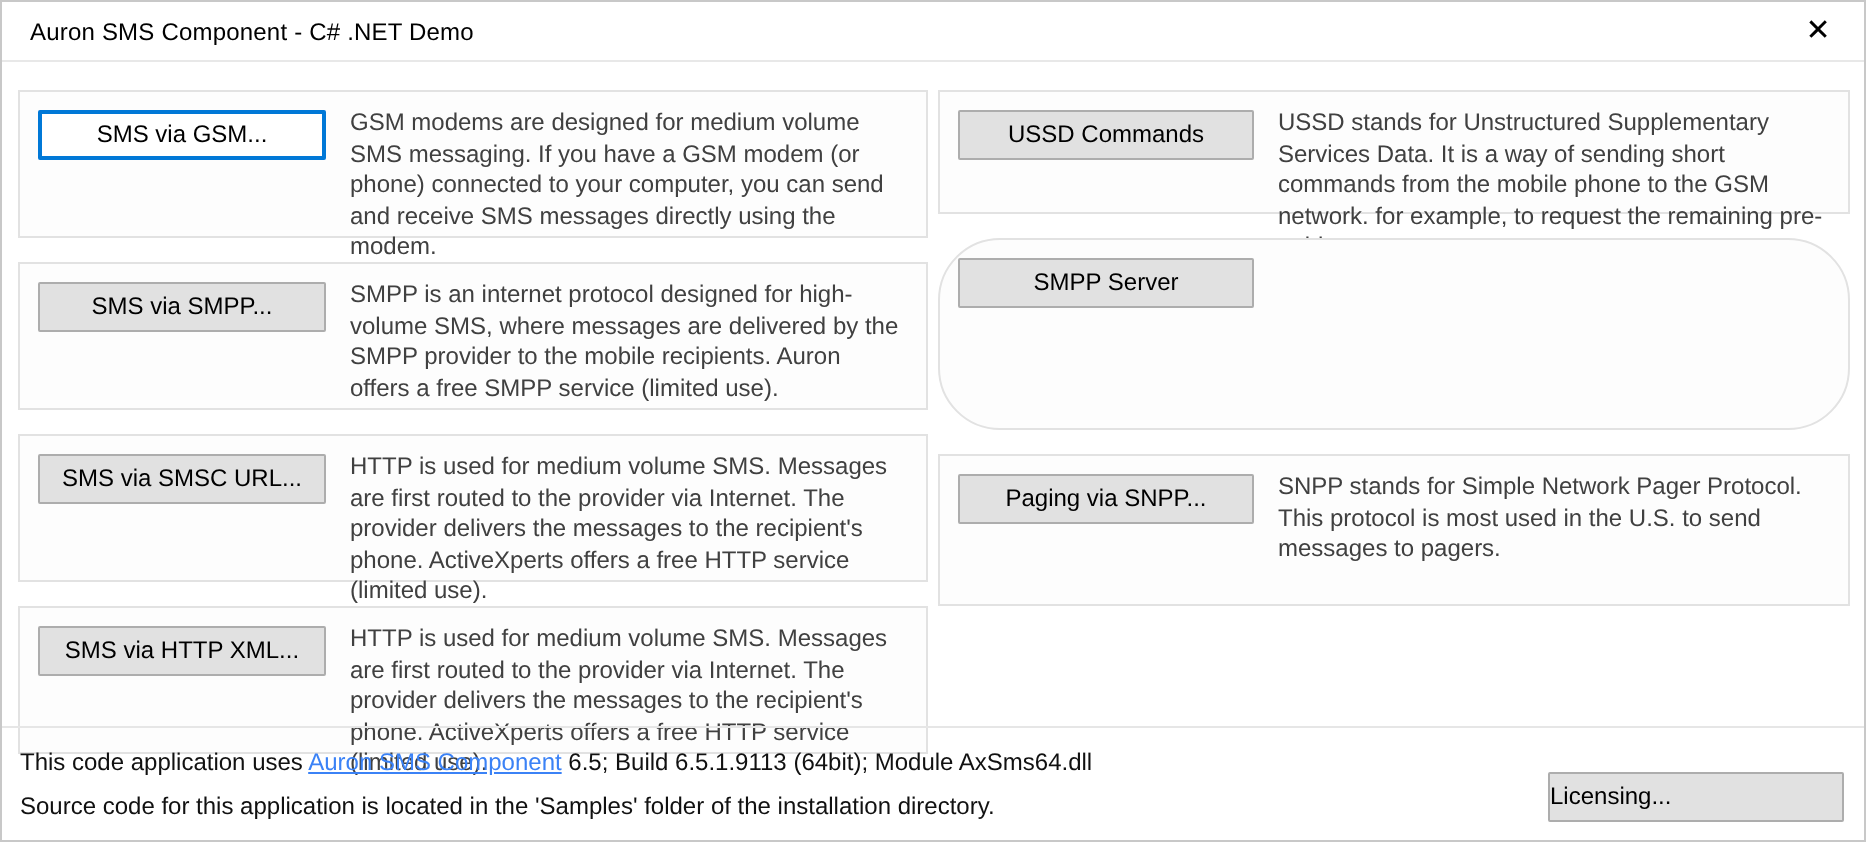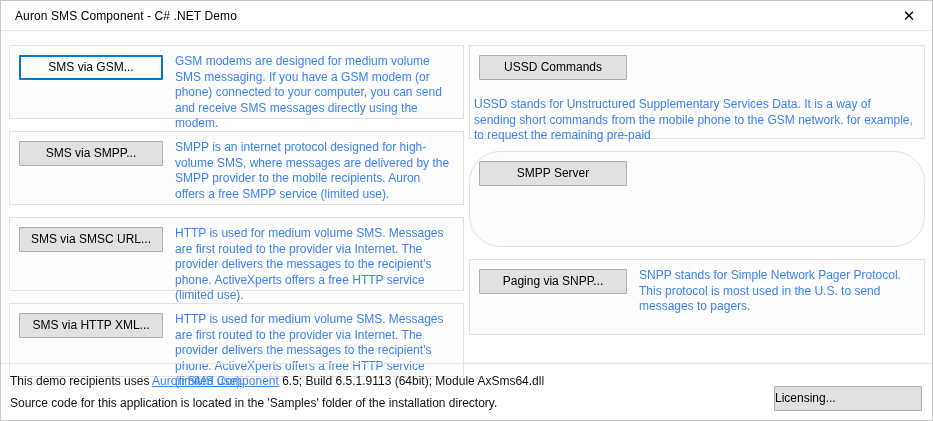--- a/index.html
+++ b/index.html
@@ -101,21 +101,21 @@
     background: #ffffff;
     border: 2px solid #0078d7;
     line-height: 21px;
     font-weight: normal;
   }
   .desc {
     flex: 1 1 auto;
     padding: 8px 10px 8px 4px;
     font-size: 12px;
     line-height: 15.5px;
-    color: #3b82f6;
+    color: #404040;
   }
   
   .col-right .demo-btn { width: 148px; }
 
   
   .footer {
     position: absolute;
     left: 0;
     right: 0;
     bottom: 0;
@@ -202,21 +202,21 @@
           </div>
           <div class="desc">HTTP is used for medium volume SMS. Messages are first routed to the provider via Internet. The provider delivers the messages to the recipient's phone. ActiveXperts offers a free HTTP service (limited use).</div>
         </div>
       </div>
 
     </div>
 
     <div class="col col-right">
 
       <div class="row">
-        <div class="row-panel" style="height:94px;flex-direction:column;">
+        <div class="row-panel" style="height:62px;">
           <div class="btn-cell">
             <button class="demo-btn">USSD Commands</button>
           </div>
           <div class="desc">USSD stands for Unstructured Supplementary Services Data. It is a way of sending short commands from the mobile phone to the GSM network. for example, to request the remaining pre-paid</div>
         </div>
       </div>
 
       <div class="row">
         <div class="row-panel" style="height:96px;border-radius:31px;">
           <div class="btn-cell">
@@ -231,20 +231,20 @@
             <button class="demo-btn">Paging via SNPP...</button>
           </div>
           <div class="desc">SNPP stands for Simple Network Pager Protocol. This protocol is most used in the U.S. to send messages to pagers.</div>
         </div>
       </div>
 
     </div>
 
     <div class="footer">
       <div class="footer-line footer-line-1">
-        <span>This demo recipients uses </span><span class="footer-link">Auron SMS Component</span><span> 6.5; Build 6.5.1.9113 (64bit); Module AxSms64.dll</span>
+        <span>This code application uses </span><span class="footer-link">Auron SMS Component</span><span> 6.5; Build 6.5.1.9113 (64bit); Module AxSms64.dll</span>
       </div>
       <div class="footer-line footer-line-2">Source code for this application is located in the 'Samples' folder of the installation directory.</div>
       <button class="licensing-btn">Licensing...</button>
     </div>
 
   </div>
 </div>
 
 </body></html>

